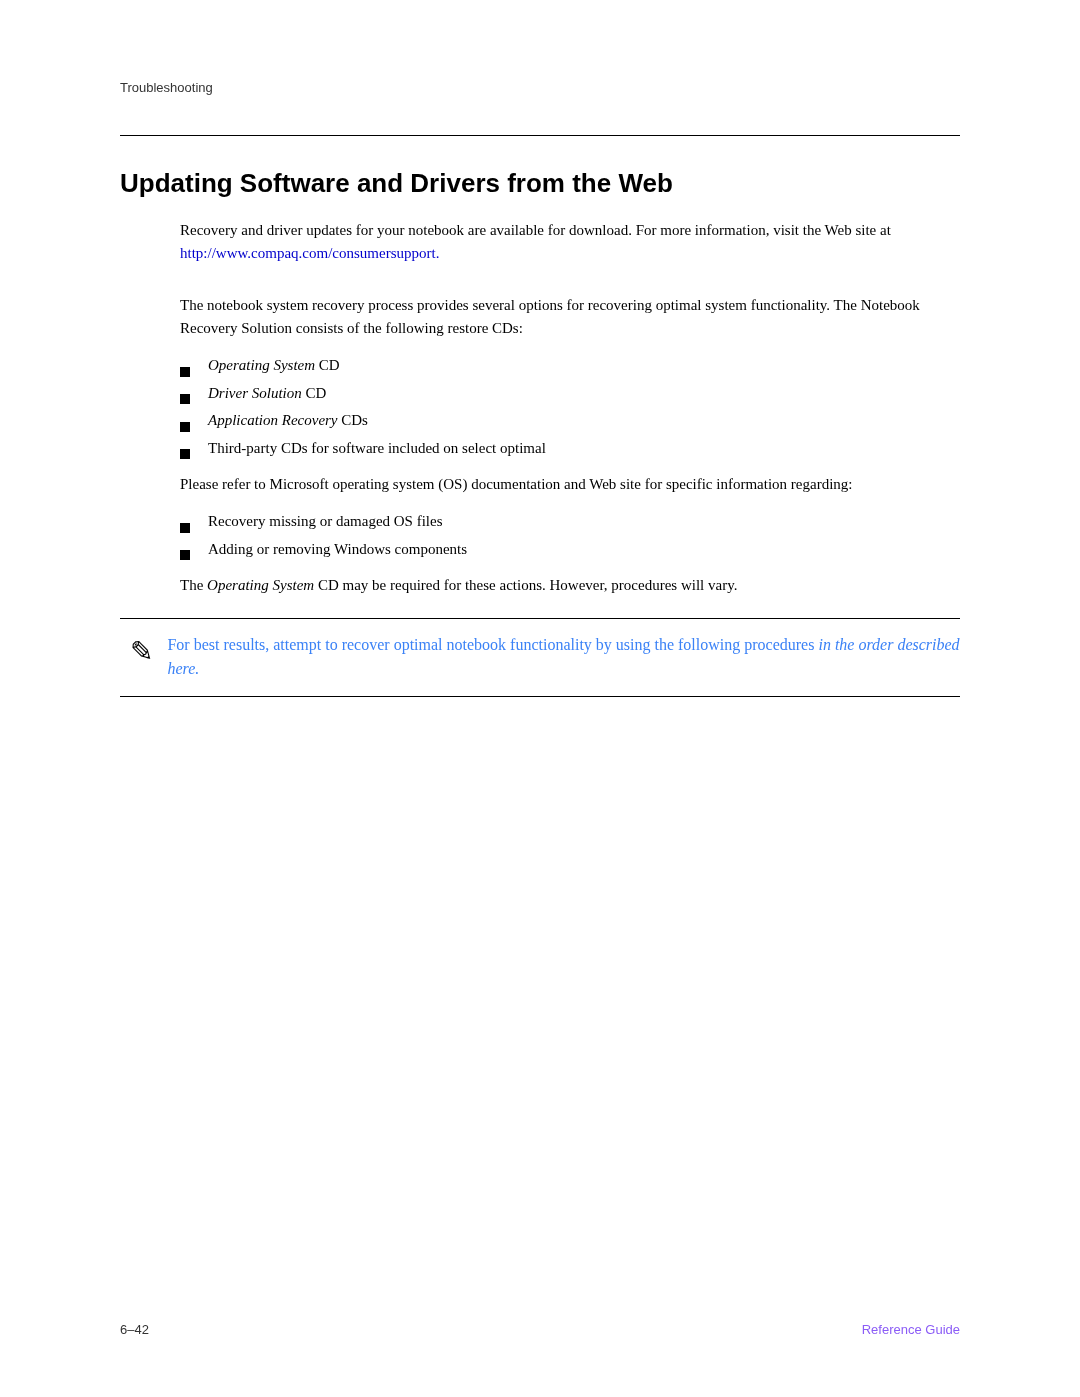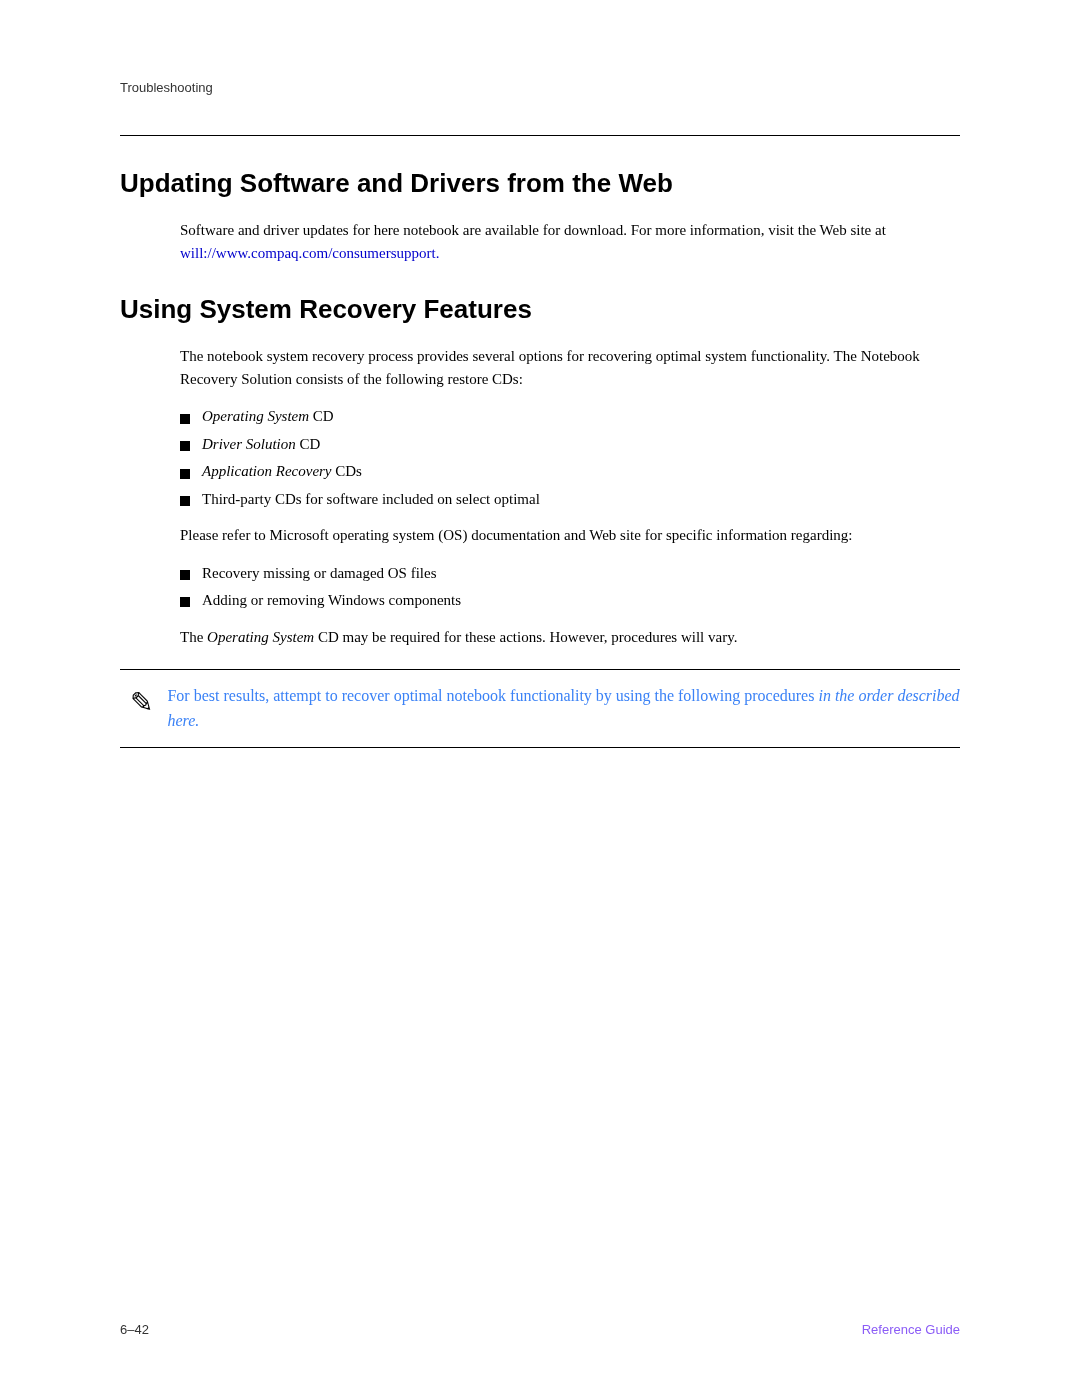--- a/index.html
+++ b/index.html
@@ -70,25 +70,26 @@
     }
 
     .bullet-list {
       margin-left: 60px;
       margin-bottom: 14px;
       list-style: none;
     }
 
     .bullet-list li {
       display: flex;
-      align-items: center;
+      align-items: flex-end;
       margin-bottom: 5px;
       font-family: Times New Roman, Times, serif;
       font-size: 15px;
       line-height: 1.5;
+      gap: 6px;
     }
 
     .bullet-square {
       display: inline-block;
       width: 10px;
       height: 10px;
       background: #000;
       margin-right: 12px;
       margin-top: 4px;
       flex-shrink: 0;
@@ -154,26 +155,25 @@
 <div class="page">
 
   <div class="header-line">
     <span class="header-text">Troubleshooting</span>
   </div>
   <hr class="header-rule">
 
   <div class="section-spacing">
     <h2 class="section-title">Updating Software and Drivers from the Web</h2>
     <p class="body-text">
-      <span>Software and driver updates for here notebook are available for download. For more information, visit the Web site at </span><a class="link" href="#">will://www.compaq.com/consumersupport.</a>
+      <span>Recovery and driver updates for your notebook are available for download. For more information, visit the Web site at </span><a class="link" href="#">http://www.compaq.com/consumersupport.</a>
     </p>
   </div>
 
   <div>
-    <h2 class="section-title">Using System Recovery Features</h2>
 
     <p class="body-text">The notebook system recovery process provides several options for recovering optimal system functionality. The Notebook Recovery Solution consists of the following restore CDs:</p>
 
     <ul class="bullet-list">
       <li>
         <span class="bullet-square"></span>
         <span><span class="italic">Operating System</span> CD</span>
       </li>
       <li>
         <span class="bullet-square"></span>

